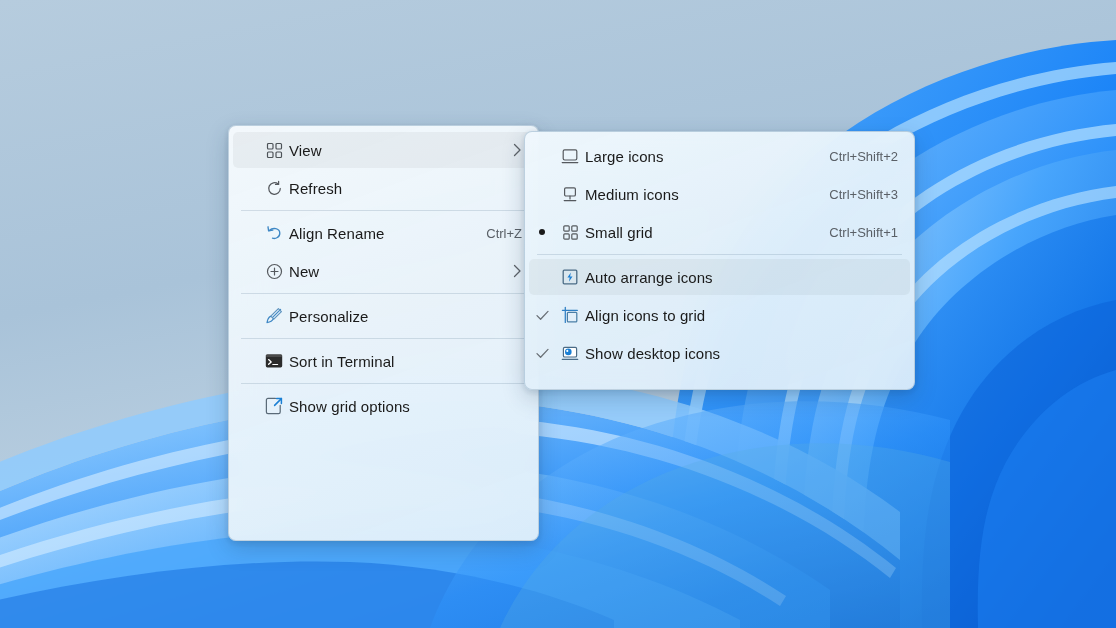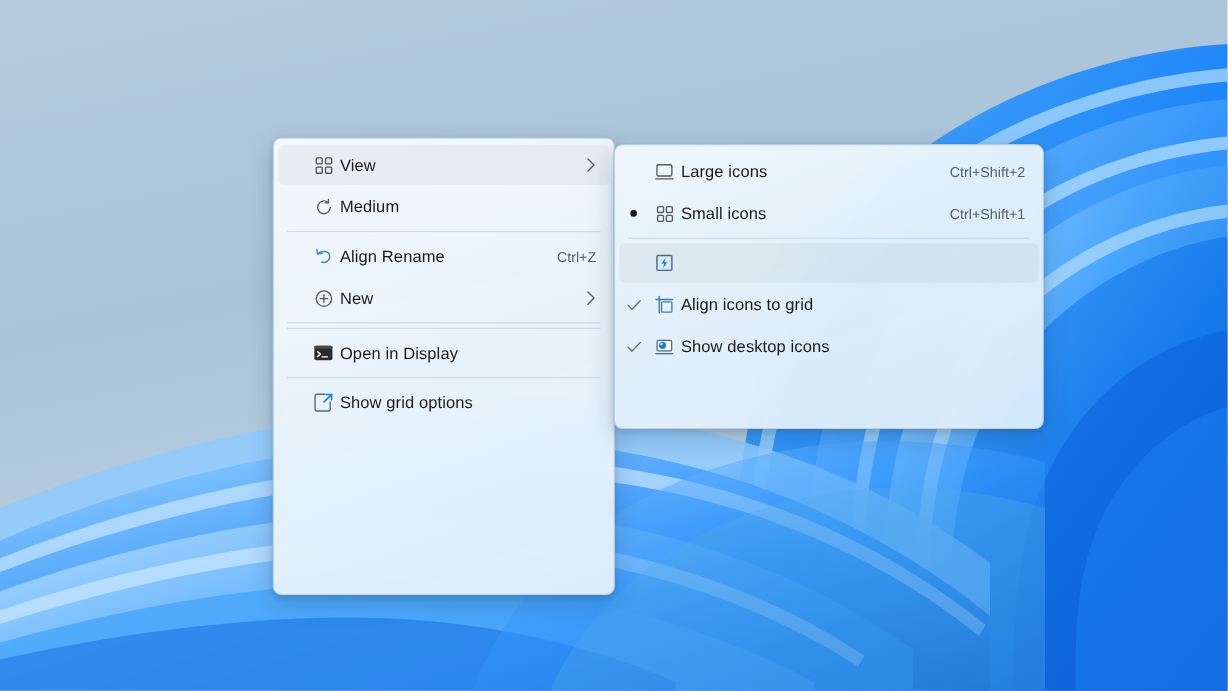--- a/index.html
+++ b/index.html
@@ -38,25 +38,24 @@
     -webkit-backdrop-filter: blur(18px);
     overflow: hidden;
   }
 
   #main-menu {
     left: 228px;
     top: 125px;
     width: 311px;
     height: 416px;
     background: linear-gradient(160deg, rgba(245,250,253,0.97) 0%, rgba(236,245,251,0.95) 45%, rgba(226,240,250,0.94) 100%);
-    margin-left: 20px;
   }
 
   #view-submenu {
-    left: 558px;
+    left: 524px;
     top: 131px;
     width: 391px;
     height: 259px;
     background: linear-gradient(160deg, rgba(240,248,253,0.96) 0%, rgba(228,241,250,0.95) 50%, rgba(220,236,249,0.94) 100%);
   }
 
   .menu-item {
     position: relative;
     display: flex;
     align-items: center;
@@ -222,21 +221,21 @@
 
 
     <div class="menu-item">
       <div class="mi-check"></div>
       <div class="mi-icon">
         <svg width="17" height="17" viewBox="0 0 17 17" fill="none" stroke="#55595e" stroke-width="1.25" stroke-linecap="round">
           <path d="M14.3 8.5 A5.8 5.8 0 1 1 12.2 4"></path>
           <path d="M12.6 1.3 L12.6 4.4 L9.5 4.4"></path>
         </svg>
       </div>
-      <div class="mi-label">Medium</div>
+      <div class="mi-label">Refresh</div>
     </div>
 
     <div class="separator"></div>
 
     <div class="menu-item">
       <div class="mi-check"></div>
       <div class="mi-icon">
         <svg width="17" height="17" viewBox="0 0 17 17" fill="none" stroke="#3f88c5" stroke-width="1.35" stroke-linecap="round" stroke-linejoin="round">
           <path d="M3.2 5.5 C7 2.2 13.5 3.2 13.8 8 C14 12 9.5 14.4 6.5 13.2"></path>
           <path d="M2 1.8 L2.6 5.9 L6.8 5.2"></path>
@@ -259,34 +258,45 @@
       <div class="mi-chevron">
         <svg width="9" height="14" viewBox="0 0 9 14" fill="none" stroke="#5d6268" stroke-width="1.3" stroke-linecap="round" stroke-linejoin="round">
             <path d="M1.5 1.5 L7 7 L1.5 12.5"></path>
           </svg>
       </div>
     </div>
 
     <div class="separator"></div>
 
 
+    <div class="menu-item">
+      <div class="mi-check"></div>
+      <div class="mi-icon">
+        <svg width="18" height="18" viewBox="0 0 18 18" fill="none" stroke="#3f88c5" stroke-width="1.2" stroke-linecap="round" stroke-linejoin="round">
+          <path d="M15.6 2.4 L7.6 10.4"></path>
+          <path d="M13.4 1.6 L16.4 4.6 L8.8 12.2 L5.8 9.2 Z" stroke="#5f95c0"></path>
+          <path d="M5.6 9.4 C3.6 10.2 2.6 12.2 2 15.6 C5.4 15 7.4 14 8.2 12"></path>
+        </svg>
+      </div>
+      <div class="mi-label">Personalize</div>
+    </div>
 
     <div class="separator"></div>
 
     <div class="menu-item">
       <div class="mi-check"></div>
       <div class="mi-icon">
         <svg width="18" height="16" viewBox="0 0 18 16" fill="none">
           <rect x="0.8" y="1.4" width="16.4" height="13" rx="1.6" fill="#2b2b2b"></rect>
           <rect x="0.8" y="1.4" width="16.4" height="2.6" rx="1.3" fill="#4a4a4a"></rect>
           <path d="M3.6 6.6 L6.2 8.9 L3.6 11.2" stroke="#ffffff" stroke-width="1.3" stroke-linecap="round" stroke-linejoin="round"></path>
           <path d="M7.8 11.5 L12.6 11.5" stroke="#ffffff" stroke-width="1.2" stroke-linecap="round"></path>
         </svg>
       </div>
-      <div class="mi-label">Open in Display</div>
+      <div class="mi-label">Sort in Terminal</div>
     </div>
 
     <div class="separator"></div>
 
     <div class="menu-item">
       <div class="mi-check"></div>
       <div class="mi-icon">
         <svg width="18" height="18" viewBox="0 0 18 18" fill="none">
           <path d="M10.4 1.4 L3.0 1.4 C2.1 1.4 1.4 2.1 1.4 3.0 L1.4 15 C1.4 15.9 2.1 16.6 3.0 16.6 L13.6 16.6 C14.5 16.6 15.2 15.9 15.2 15 L15.2 8.4" stroke="#5a6a78" stroke-width="1.25" stroke-linecap="round"></path>
           <path d="M9.6 8.4 L16.4 1.6" stroke="#1a7fd4" stroke-width="1.5" stroke-linecap="round"></path>
@@ -304,47 +314,60 @@
       <div class="mi-icon">
         <svg width="18" height="17" viewBox="0 0 18 17" fill="none" stroke="#55595e" stroke-width="1.2" stroke-linejoin="round">
           <rect x="2.2" y="1.8" width="13.6" height="10.2" rx="1.4"></rect>
           <path d="M1.2 14.6 L16.8 14.6" stroke-linecap="round"></path>
         </svg>
       </div>
       <div class="mi-label">Large icons</div>
       <div class="mi-accel">Ctrl+Shift+2</div>
     </div>
 
+    <div class="menu-item">
+      <div class="mi-check"></div>
+      <div class="mi-icon">
+        <svg width="18" height="17" viewBox="0 0 18 17" fill="none" stroke="#55595e" stroke-width="1.2" stroke-linejoin="round">
+          <rect x="3.6" y="1.8" width="10.8" height="8.2" rx="1.3"></rect>
+          <path d="M9 10 L9 13" stroke-linecap="round"></path>
+          <path d="M3.2 14.6 L14.8 14.6" stroke-linecap="round"></path>
+        </svg>
+      </div>
+      <div class="mi-label">Medium icons</div>
+      <div class="mi-accel">Ctrl+Shift+3</div>
+    </div>
 
     <div class="menu-item">
       <div class="mi-check">
         <span class="radio-dot"></span>
       </div>
       <div class="mi-icon">
         <svg width="17" height="17" viewBox="0 0 17 17" fill="none" stroke="#55595e" stroke-width="1.2">
           <rect x="1.8" y="1.8" width="5.4" height="5.4" rx="1"></rect>
           <rect x="9.8" y="1.8" width="5.4" height="5.4" rx="1"></rect>
           <rect x="1.8" y="9.8" width="5.4" height="5.4" rx="1"></rect>
           <rect x="9.8" y="9.8" width="5.4" height="5.4" rx="1"></rect>
         </svg>
       </div>
-      <div class="mi-label">Small icons</div>
+      <div class="mi-label">Small grid</div>
       <div class="mi-accel">Ctrl+Shift+1</div>
     </div>
 
     <div class="separator"></div>
 
     <div class="menu-item highlight">
       <div class="mi-check"></div>
       <div class="mi-icon">
         <svg width="18" height="18" viewBox="0 0 18 18" fill="none">
           <rect x="2.2" y="2.2" width="13.6" height="13.6" rx="1" stroke="#4a6b86" stroke-width="1.3"></rect>
           <path d="M9.9 4.4 L6.4 9.6 L8.7 9.6 L7.9 13.8 L11.5 8.4 L9.1 8.4 Z" fill="#1a7fd4"></path>
         </svg>
       </div>
+      <div class="mi-label">Auto arrange icons</div>
     </div>
 
     <div class="menu-item">
       <div class="mi-check">
         <svg width="13" height="11" viewBox="0 0 13 11" fill="none" stroke="#6a7076" stroke-width="1.3" stroke-linecap="round" stroke-linejoin="round">
             <path d="M1 5.6 L4.6 9.2 L12 1.4"></path>
           </svg>
       </div>
       <div class="mi-icon">
         <svg width="18" height="18" viewBox="0 0 18 18" fill="none" stroke="#2f7fc4" stroke-width="1.25" stroke-linecap="round">

